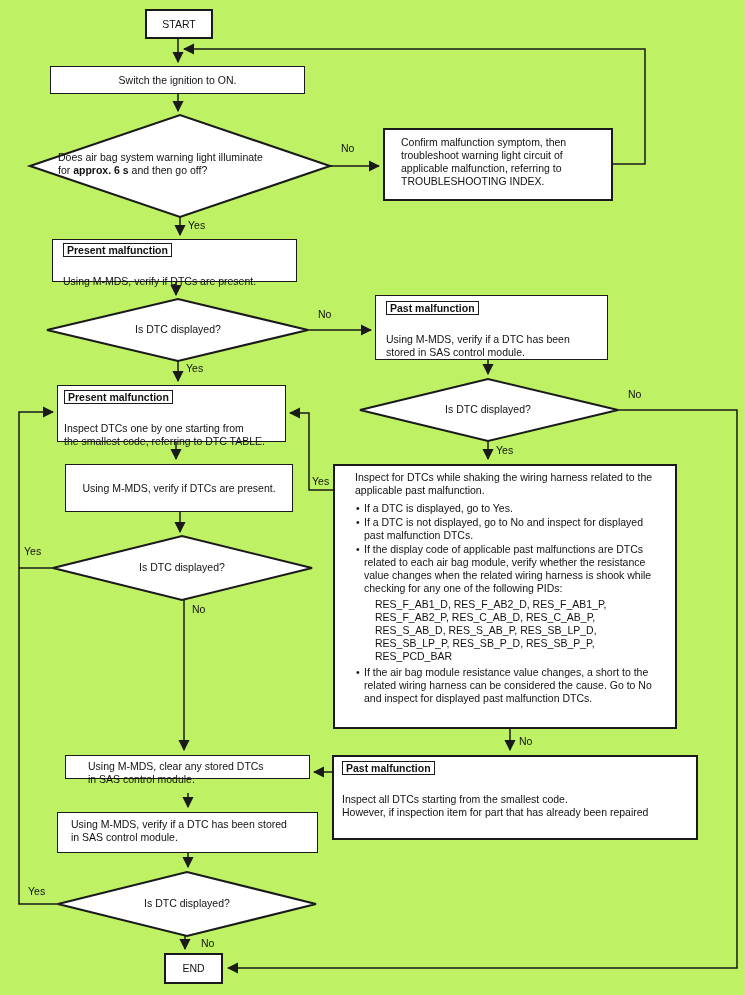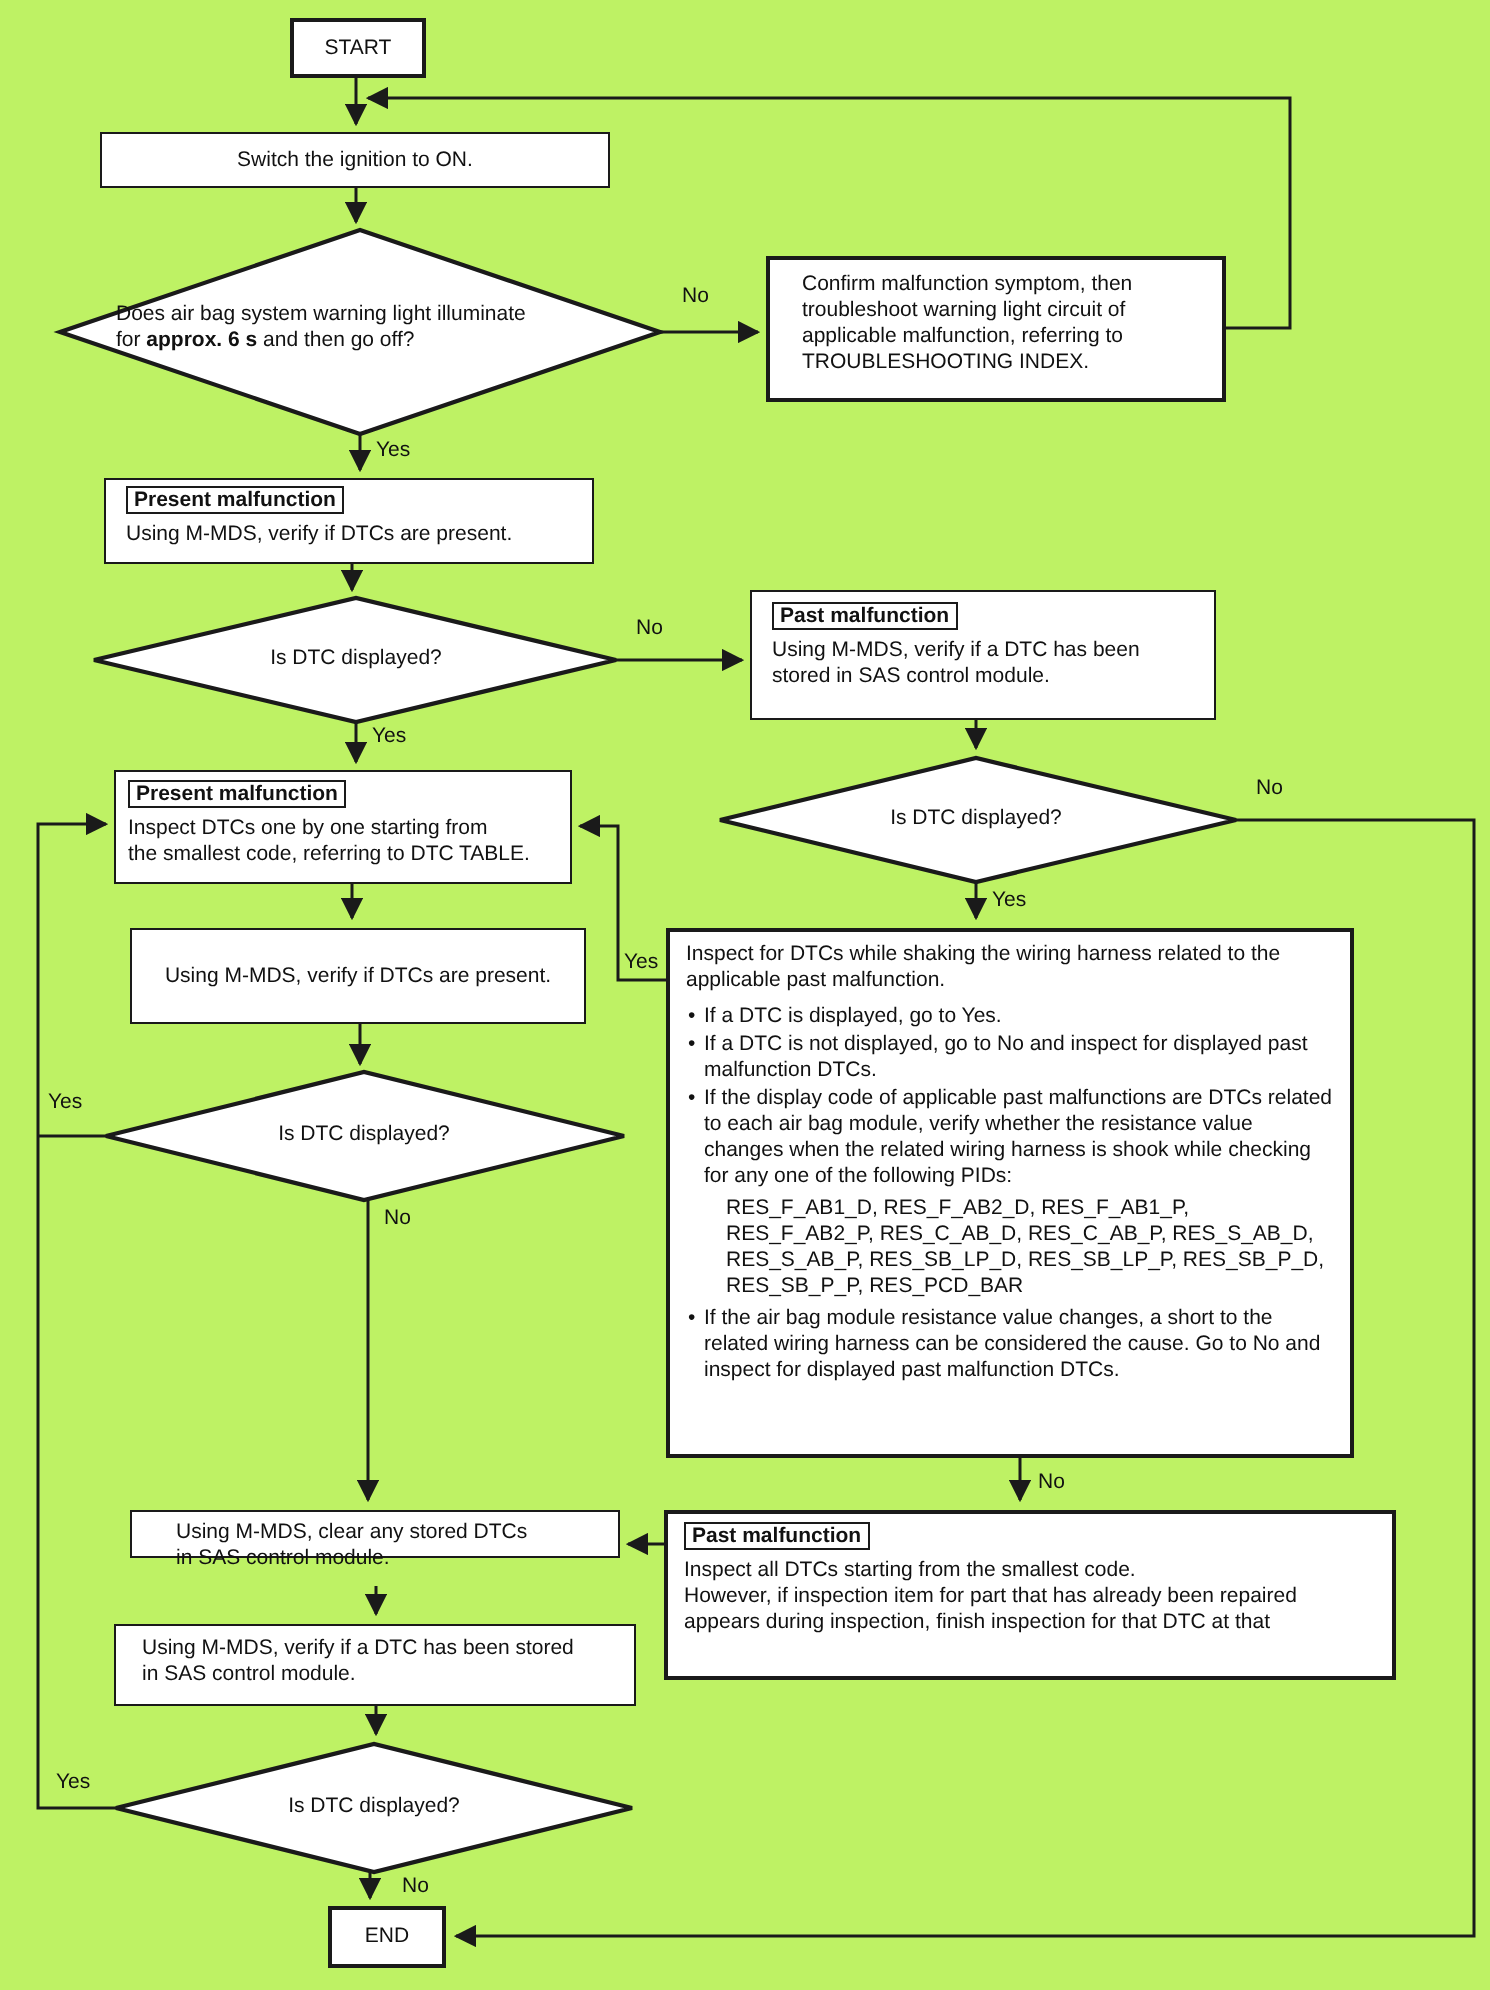--- a/index.html
+++ b/index.html
@@ -6,21 +6,21 @@
   #canvas{
     position:relative;width:745px;height:995px;background:#bef264;
     font-family:"Liberation Sans","DejaVu Sans",sans-serif;
     color:#111;font-size:10.5px;line-height:13px;
   }
   #wires{position:absolute;left:0;top:0;width:745px;height:995px;}
   .box{position:absolute;box-sizing:border-box;background:#fff;border:1.6px solid #1a1a1a;}
   .thick{border-width:2.4px;}
   .terminal{border-width:2.2px;display:flex;align-items:center;justify-content:center;}
   .center{display:flex;align-items:center;justify-content:center;text-align:center;}
-  .tag{display:inline-block;border:1.2px solid #1a1a1a;font-weight:bold;padding:0 3px;line-height:12px;margin-bottom:4px;background:#fff;}
+  .tag{display:inline-block;border:1.2px solid #1a1a1a;font-weight:bold;padding:0 3px;line-height:12px;margin-bottom:18px;background:#fff;}
   .lbl{position:absolute;white-space:nowrap;}
   .dtext{position:absolute;text-align:center;}
   .b{font-weight:bold;}
   .bullet{position:relative;padding-left:9px;margin-top:1px;}
   .bullet::before{content:"\2022";position:absolute;left:1px;top:0;}
   .notebox p{margin:0;}
   .notebox .grp{margin-top:5px;}
   .pids{margin:3px 0 3px 20px;}
 </style>
 </head>
@@ -101,36 +101,35 @@
   <div class="box" style="left:57px;top:385px;width:229px;height:57px;padding:4px 4px 4px 6px;">
     <span class="tag">Present malfunction</span>
     <div>Inspect DTCs one by one starting from</div>
     <div>the smallest code, referring to DTC TABLE.</div>
   </div>
 
   <div class="box center" style="left:65px;top:464px;width:228px;height:48px;">
     <span>Using M-MDS, verify if DTCs are present.</span>
   </div>
 
-  <div class="box thick notebox" style="left:333px;top:464px;width:344px;height:265px;padding:5px 8px;">
+  <div class="box thick notebox" style="left:333px;top:464px;width:344px;height:265px;padding:5px 20px;">
     <p>Inspect for DTCs while shaking the wiring harness related to the applicable past malfunction.</p>
     <div class="grp">
       <div class="bullet">If a DTC is displayed, go to Yes.</div>
       <div class="bullet">If a DTC is not displayed, go to No and inspect for displayed past malfunction DTCs.</div>
     </div>
     <div class="bullet">If the display code of applicable past malfunctions are DTCs related to each air bag module, verify whether the resistance value changes when the related wiring harness is shook while checking for any one of the following PIDs:</div>
     <div class="pids">RES_F_AB1_D, RES_F_AB2_D, RES_F_AB1_P, RES_F_AB2_P, RES_C_AB_D, RES_C_AB_P, RES_S_AB_D, RES_S_AB_P, RES_SB_LP_D, RES_SB_LP_P, RES_SB_P_D, RES_SB_P_P, RES_PCD_BAR</div>
     <div class="bullet">If the air bag module resistance value changes, a short to the related wiring harness can be considered the cause. Go to No and inspect for displayed past malfunction DTCs.</div>
   </div>
 
   <div class="box thick" style="left:332px;top:755px;width:366px;height:85px;padding:4px 6px 4px 8px;">
     <span class="tag">Past malfunction</span>
     <div>Inspect all DTCs starting from the smallest code.</div>
     <div>However, if inspection item for part that has already been repaired</div>
-    <div>appears during inspection, finish inspection for that DTC at that</div>
   </div>
 
   <div class="box" style="left:65px;top:755px;width:245px;height:24px;padding:4px 4px 4px 22px;">
     <div>Using M-MDS, clear any stored DTCs</div>
     <div>in SAS control module.</div>
   </div>
 
   <div class="box" style="left:57px;top:812px;width:261px;height:41px;padding:5px 4px 4px 13px;">
     <div>Using M-MDS, verify if a DTC has been stored</div>
     <div>in SAS control module.</div>

